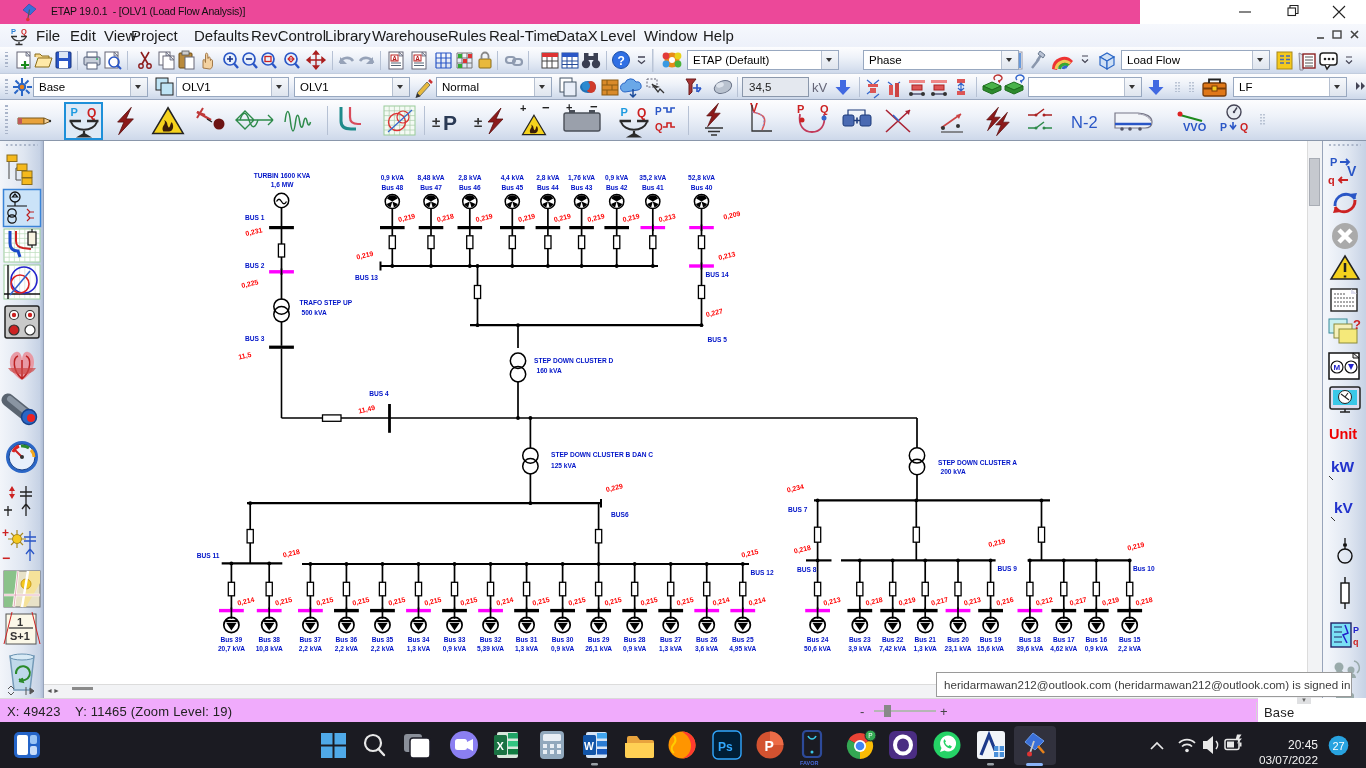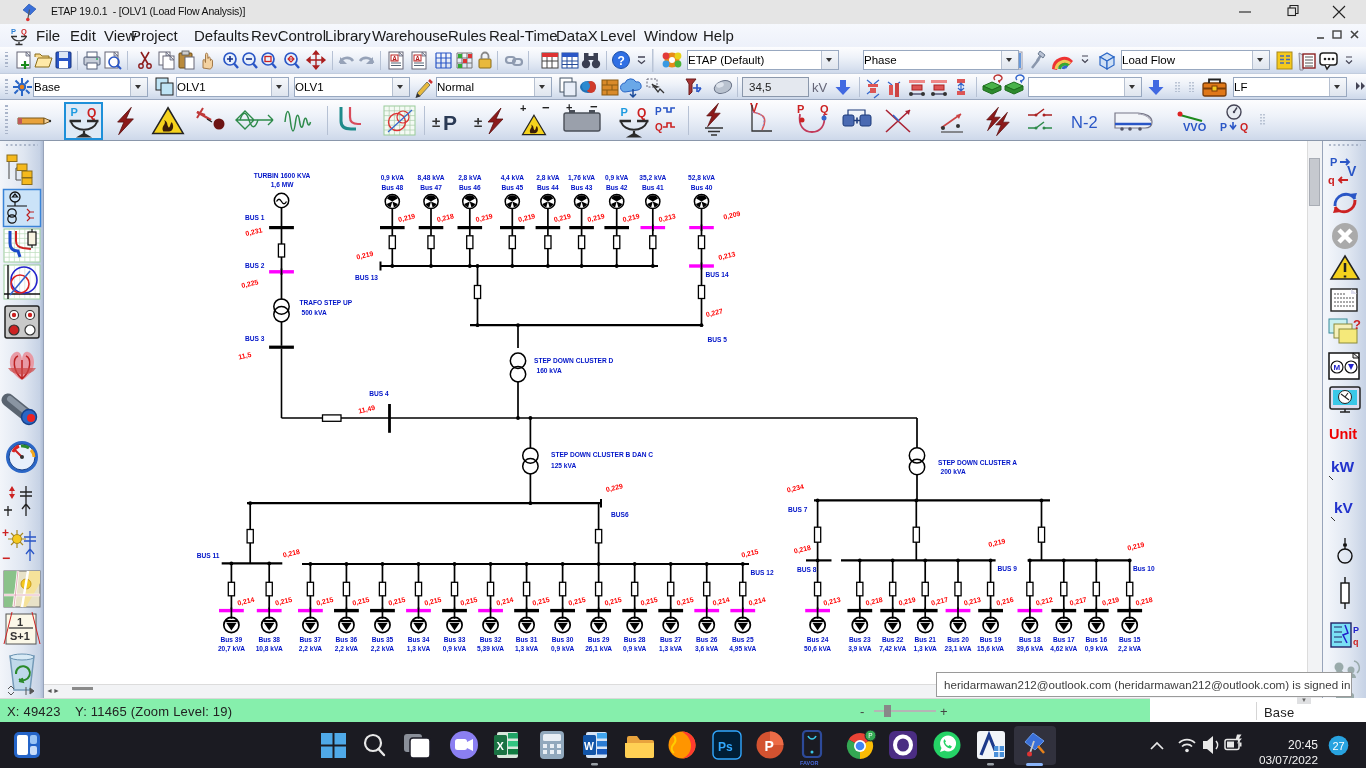--- a/index.html
+++ b/index.html
@@ -1,23 +1,23 @@
 <!DOCTYPE html>
 <html><head><meta charset="utf-8"><style>
 *{margin:0;padding:0;box-sizing:border-box}
 html,body{width:1366px;height:768px;overflow:hidden}
 body{position:relative;font-family:"Liberation Sans",sans-serif;background:#fff}
 .abs{position:absolute}
-.combo{position:absolute;height:20px;background:#fff;border:1px solid #98a8c0;font-size:11.5px;color:#000;line-height:18px;white-space:nowrap}
+.combo{position:absolute;height:20px;background:#fff;border:1px solid #98a8c0;font-size:11.5px;color:#000;line-height:18px;padding-left:5px;white-space:nowrap}
 .combo .ar{position:absolute;right:0;top:0;bottom:0;width:17px;background:linear-gradient(#f6f8fb,#dfe5ee);border-left:1px solid #b6c0d0}
 .combo .ar:after{content:"";position:absolute;left:4px;top:7px;border:3.5px solid transparent;border-top:4.5px solid #333}
 .mi{position:absolute;top:3px;font-size:15px;color:#1a1a1a;white-space:nowrap}
 .grip{position:absolute;width:3px;top:5px;bottom:5px;background:repeating-linear-gradient(#a9b4c9 0 1.5px,transparent 1.5px 3.5px)}
 </style></head><body>
-<div class="abs" style="left:0;top:0;width:1366px;height:24px;background:#e5e5e5">
+<div class="abs" style="left:0;top:0;width:1140px;height:24px;background:#ec4899">
 <svg class="abs" style="left:21px;top:3px" width="18" height="19" viewBox="0 0 18 19">
       <polygon points="8,1 15,6 9,12 2,7" fill="#3a6fd8" stroke="#1d4fa8" stroke-width="0.6"></polygon>
       <line x1="8.5" y1="6.5" x2="7" y2="15" stroke="#555" stroke-width="1.2"></line>
       <circle cx="6.8" cy="16.5" r="1.8" fill="#d33"></circle>
     </svg>
 <span class="abs" style="left:51px;top:5px;font-size:10.5px;color:#111;letter-spacing:-0.2px">ETAP 19.0.1&nbsp; - [OLV1 (Load Flow Analysis)]</span>
 <svg class="abs" style="left:1228px;top:0" width="138" height="24" viewBox="0 0 138 24">
       <line x1="11" y1="12" x2="23" y2="12" stroke="#222" stroke-width="1.1"></line>
       <rect x="60" y="8" width="7.5" height="7.5" fill="none" stroke="#222" stroke-width="1.1"></rect>
       <path d="M62 8 v-2.5 h8 v8 h-2.5" fill="none" stroke="#222" stroke-width="1.1"></path>
@@ -1167,21 +1167,21 @@
         <path d="M1 7 a5 5 0 0 1 10 0 z"></path>
         <path d="M9 -10 a7 7 0 0 1 3 12" fill="none" stroke="#9aa" stroke-width="1.5"></path>
       </g>
 <g transform="translate(22,558)" fill="#9aa">
         <ellipse cx="0" cy="-4" rx="9" ry="3.5"></ellipse>
         <path d="M-9 -4 v8 a9 3.5 0 0 0 18 0 v-8" fill="#9aa"></path>
         <path d="M8 2 a7 7 0 0 1 -12 3" fill="none" stroke="#778" stroke-width="1.5"></path>
       </g>
 </svg>
 </div>
-<div class="abs" style="left:0;top:698px;width:1150px;height:24px;background:#86efac;border-top:1px solid #d9d9d9;font-size:13px;color:#222;letter-spacing:0.2px">
+<div class="abs" style="left:0;top:698px;width:1258px;height:24px;background:#f0abfc;border-top:1px solid #d9d9d9;font-size:13px;color:#222;letter-spacing:0.2px">
 <span class="abs" style="left:7px;top:5px">X: 49423</span>
     <span class="abs" style="left:75px;top:5px">Y: 11465 (Zoom Level: 19)</span>
 <span class="abs" style="left:860px;top:5px;color:#444">-</span>
 <div class="abs" style="left:874px;top:11px;width:62px;height:2px;background:#b5b5b5"></div>
 <div class="abs" style="left:884px;top:6px;width:7px;height:12px;background:#888"></div>
 <span class="abs" style="left:940px;top:5px;color:#444">+</span>
 <div class="abs" style="left:1256px;top:3px;width:1px;height:18px;background:#d5d5d5"></div>
 <span class="abs" style="left:1264px;top:6px">Base</span>
 </div>
 <div class="abs" style="left:936px;top:672px;width:416px;height:25px;background:#fff;border:1px solid #9a9a9a;z-index:30;font-size:11.6px;color:#3c3c3c;line-height:23px;padding-left:7px;white-space:nowrap">heridarmawan212@outlook.com (heridarmawan212@outlook.com) is signed in</div>

